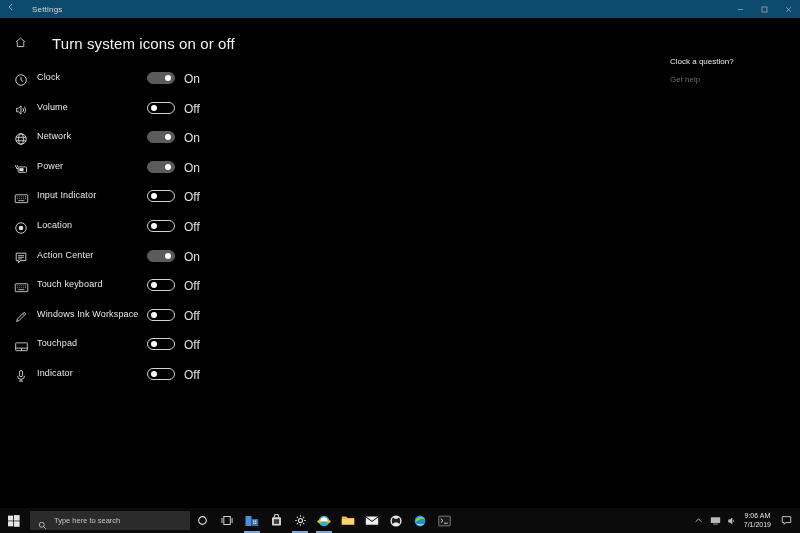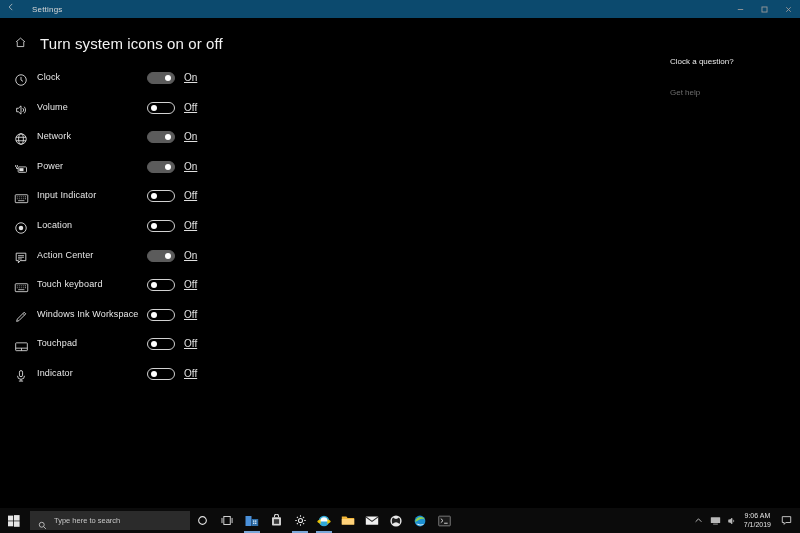--- a/index.html
+++ b/index.html
@@ -37,20 +37,21 @@
     display:flex; align-items:center; justify-content:center;
     color:#9a9a9a; font-size:8px;
   }
   .wc svg { display:block; }
 
   
   #page-header {
     display:flex; align-items:center;
     padding-left:14px; margin-top:12px;
     height:26px;
+    gap:12px;
   }
   #home-icon { width:18px; height:16px; color:#e6e6e6; }
   #page-title {
     font-size:15px; font-weight:400;
     color:#f2f2f2; margin-left:8px;
     letter-spacing:.1px;
   }
 
   
   #icon-list {
@@ -83,34 +84,33 @@
   .knob {
     position:absolute; top:50%;
     width:6px; height:6px;
     border-radius:50%;
     background:#fff;
     transform:translateY(-50%);
   }
   .toggle.on  .knob { right:3px; }
   .toggle.off .knob { left:3px; }
   .state {
-    font-size:10px; color:#e0e0e0;
+    font-size:12px; color:#e0e0e0;
     margin-left:9px;
-    text-decoration:underline;
   }
 
   
   #help-panel {
     position:absolute; left:670px; top:57px;
     width:120px;
   }
   #help-heading { font-size:8px; color:#eaeaea; }
   #help-link {
     font-size:8px; color:#6e6e6e;
-    margin-top:22px; display:block;
+    margin-top:9px; display:block;
     text-decoration:none;
   }
 
   
   #taskbar {
     position:absolute; left:0; bottom:0;
     width:800px; height:25px;
     background:#0b0b0b;
     display:flex; align-items:center;
   }

